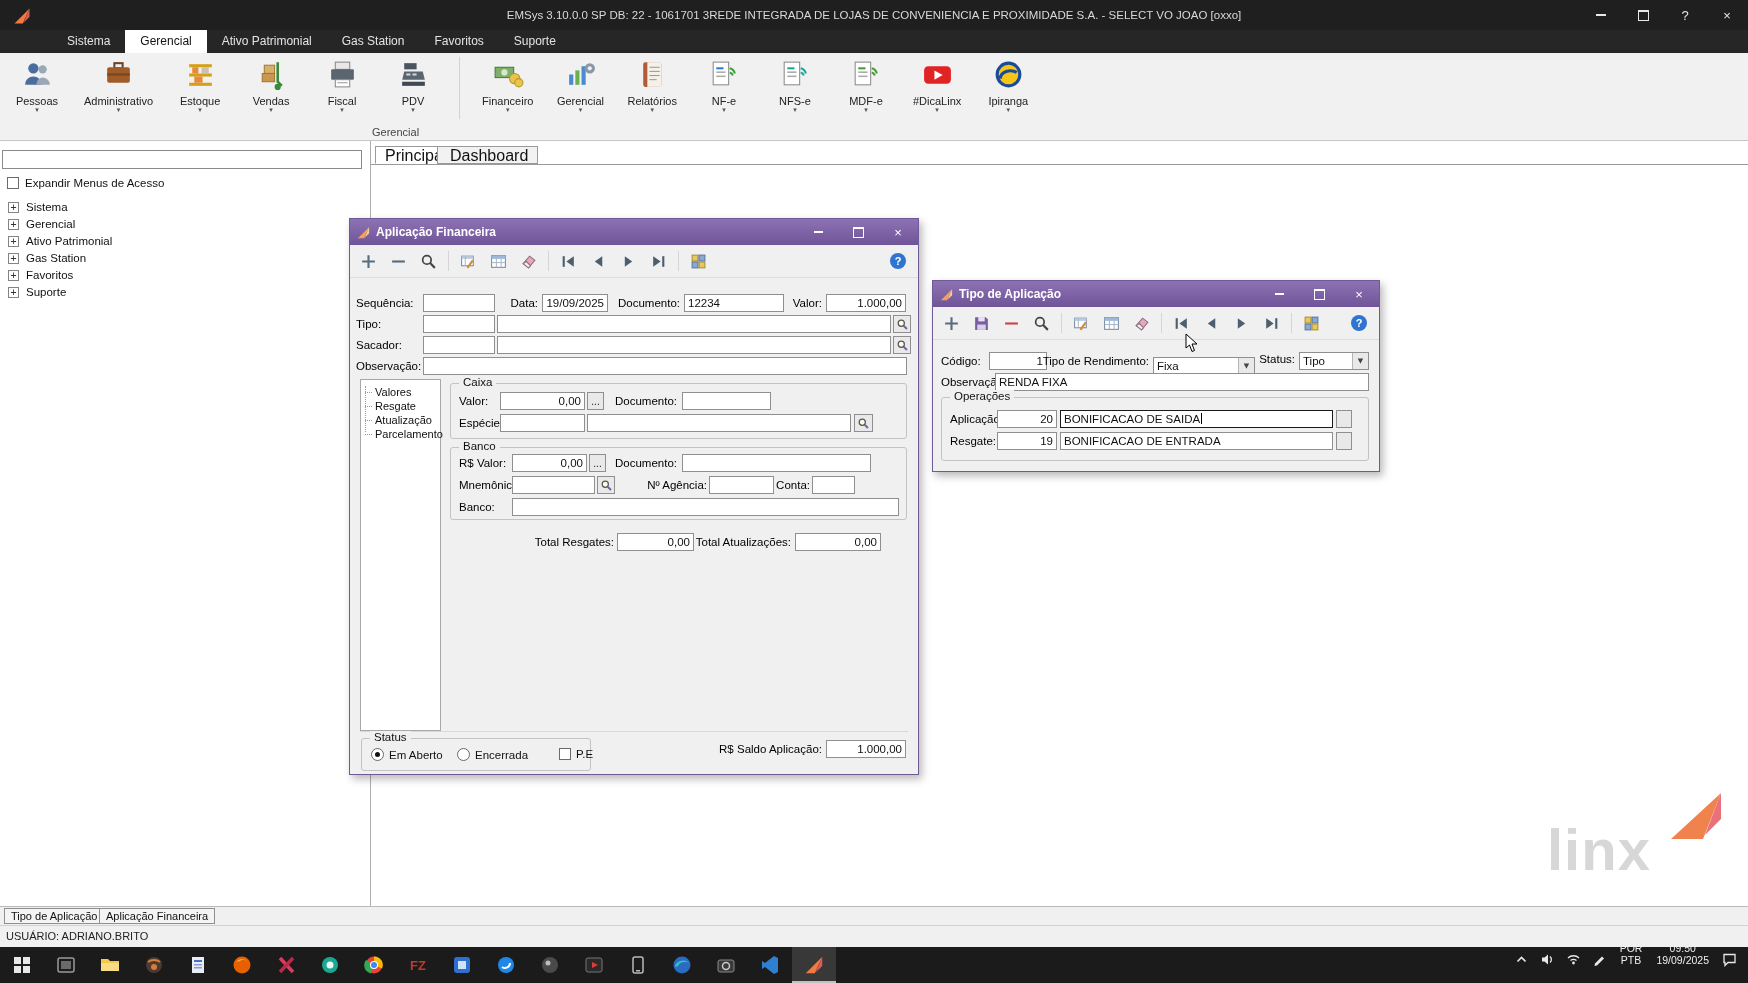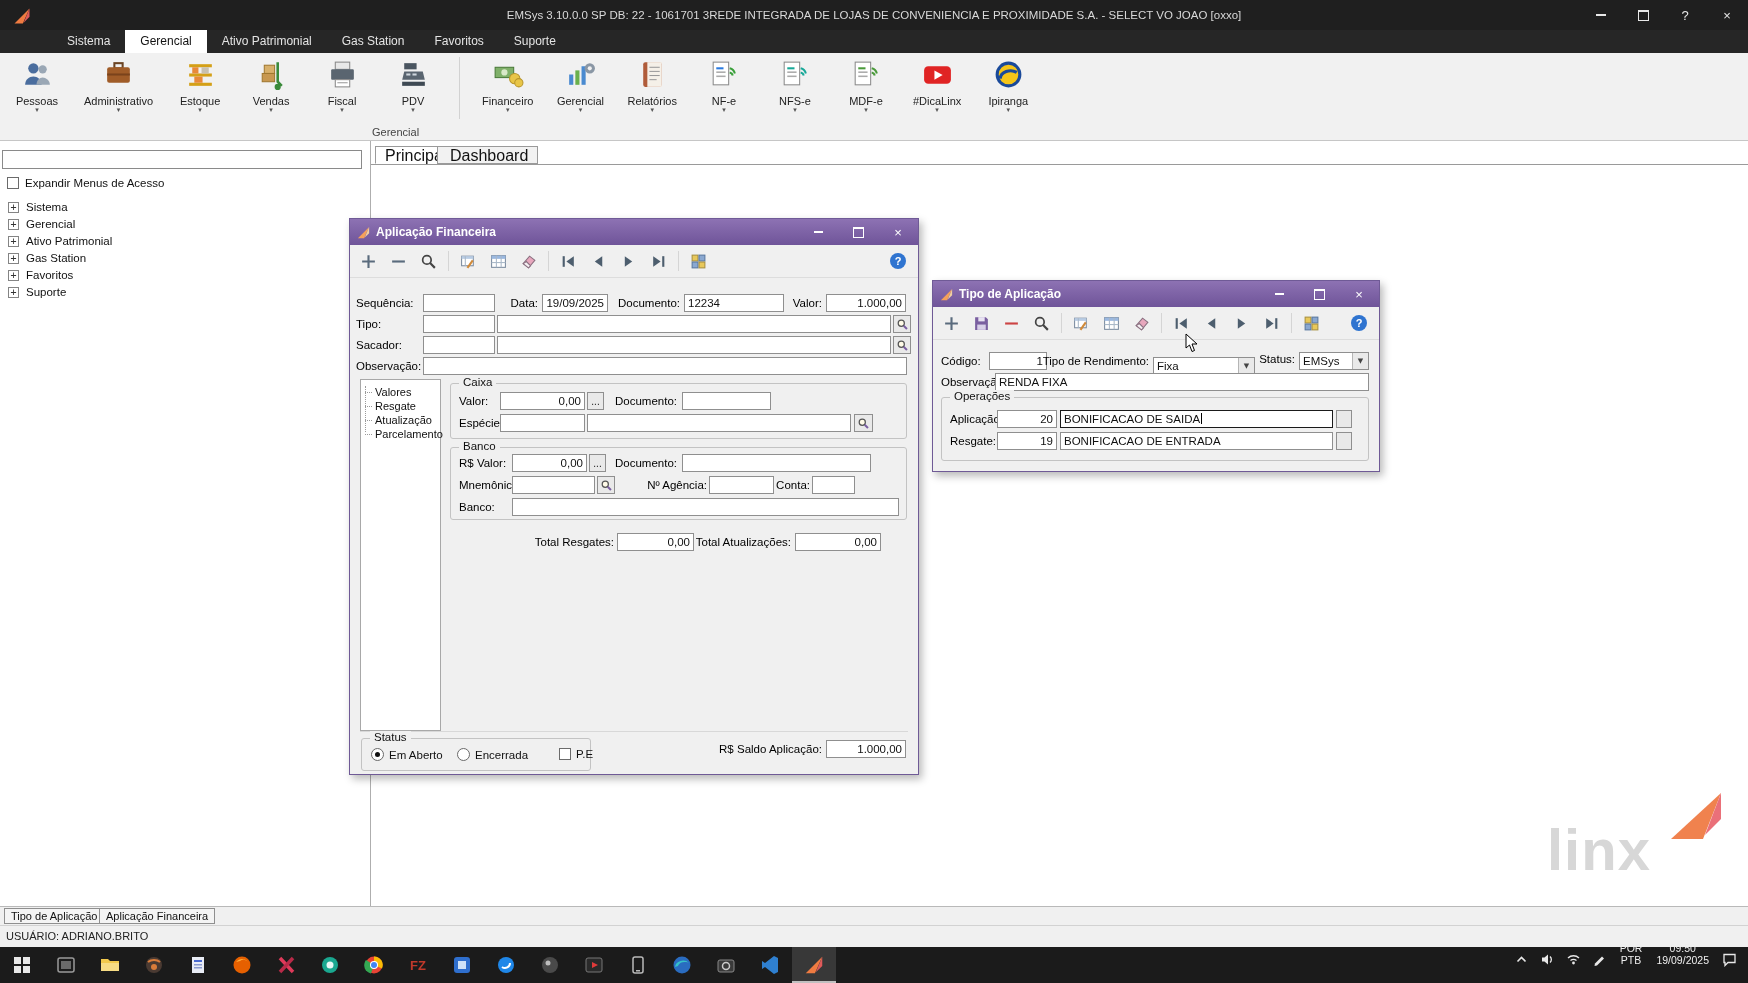--- a/index.html
+++ b/index.html
@@ -641,21 +641,21 @@
 
     <span class="lbl" style="left:8px;top:71px;width:44px;">Código:</span>
     <div class="fld num" style="left:56px;top:71px;width:58px;">1</div>
     <span class="lbl lblr" style="left:106px;top:71px;width:110px;">Tipo de Rendimento:</span>
     <div class="ddown" style="left:220px;top:76px;width:102px;">
       <span class="dd-val">Fixa</span>
       <span class="dd-btn">▼</span>
     </div>
     <span class="lbl lblr" style="left:322px;top:69px;width:40px;">Status:</span>
     <div class="ddown" style="left:366px;top:71px;width:70px;">
-      <span class="dd-val">EMSys</span>
+      <span class="dd-val">Tipo</span>
       <span class="dd-btn">▼</span>
     </div>
     <span class="lbl" style="left:8px;top:92px;width:52px;">Observação:</span>
     <div class="fld" style="left:62px;top:92px;width:374px;">RENDA FIXA</div>
 
     <div class="grp" style="left:8px;top:116px;width:428px;height:64px;">
       <span class="grp-lbl">Operações</span>
       <span class="lbl" style="left:8px;top:12px;width:50px;">Aplicação:</span>
       <div class="fld num" style="left:55px;top:12px;width:60px;">20</div>
       <div class="fld focus" style="left:118px;top:12px;width:273px;"><span>BONIFICACAO DE SAIDA</span><span class="caret-bar"></span></div>

